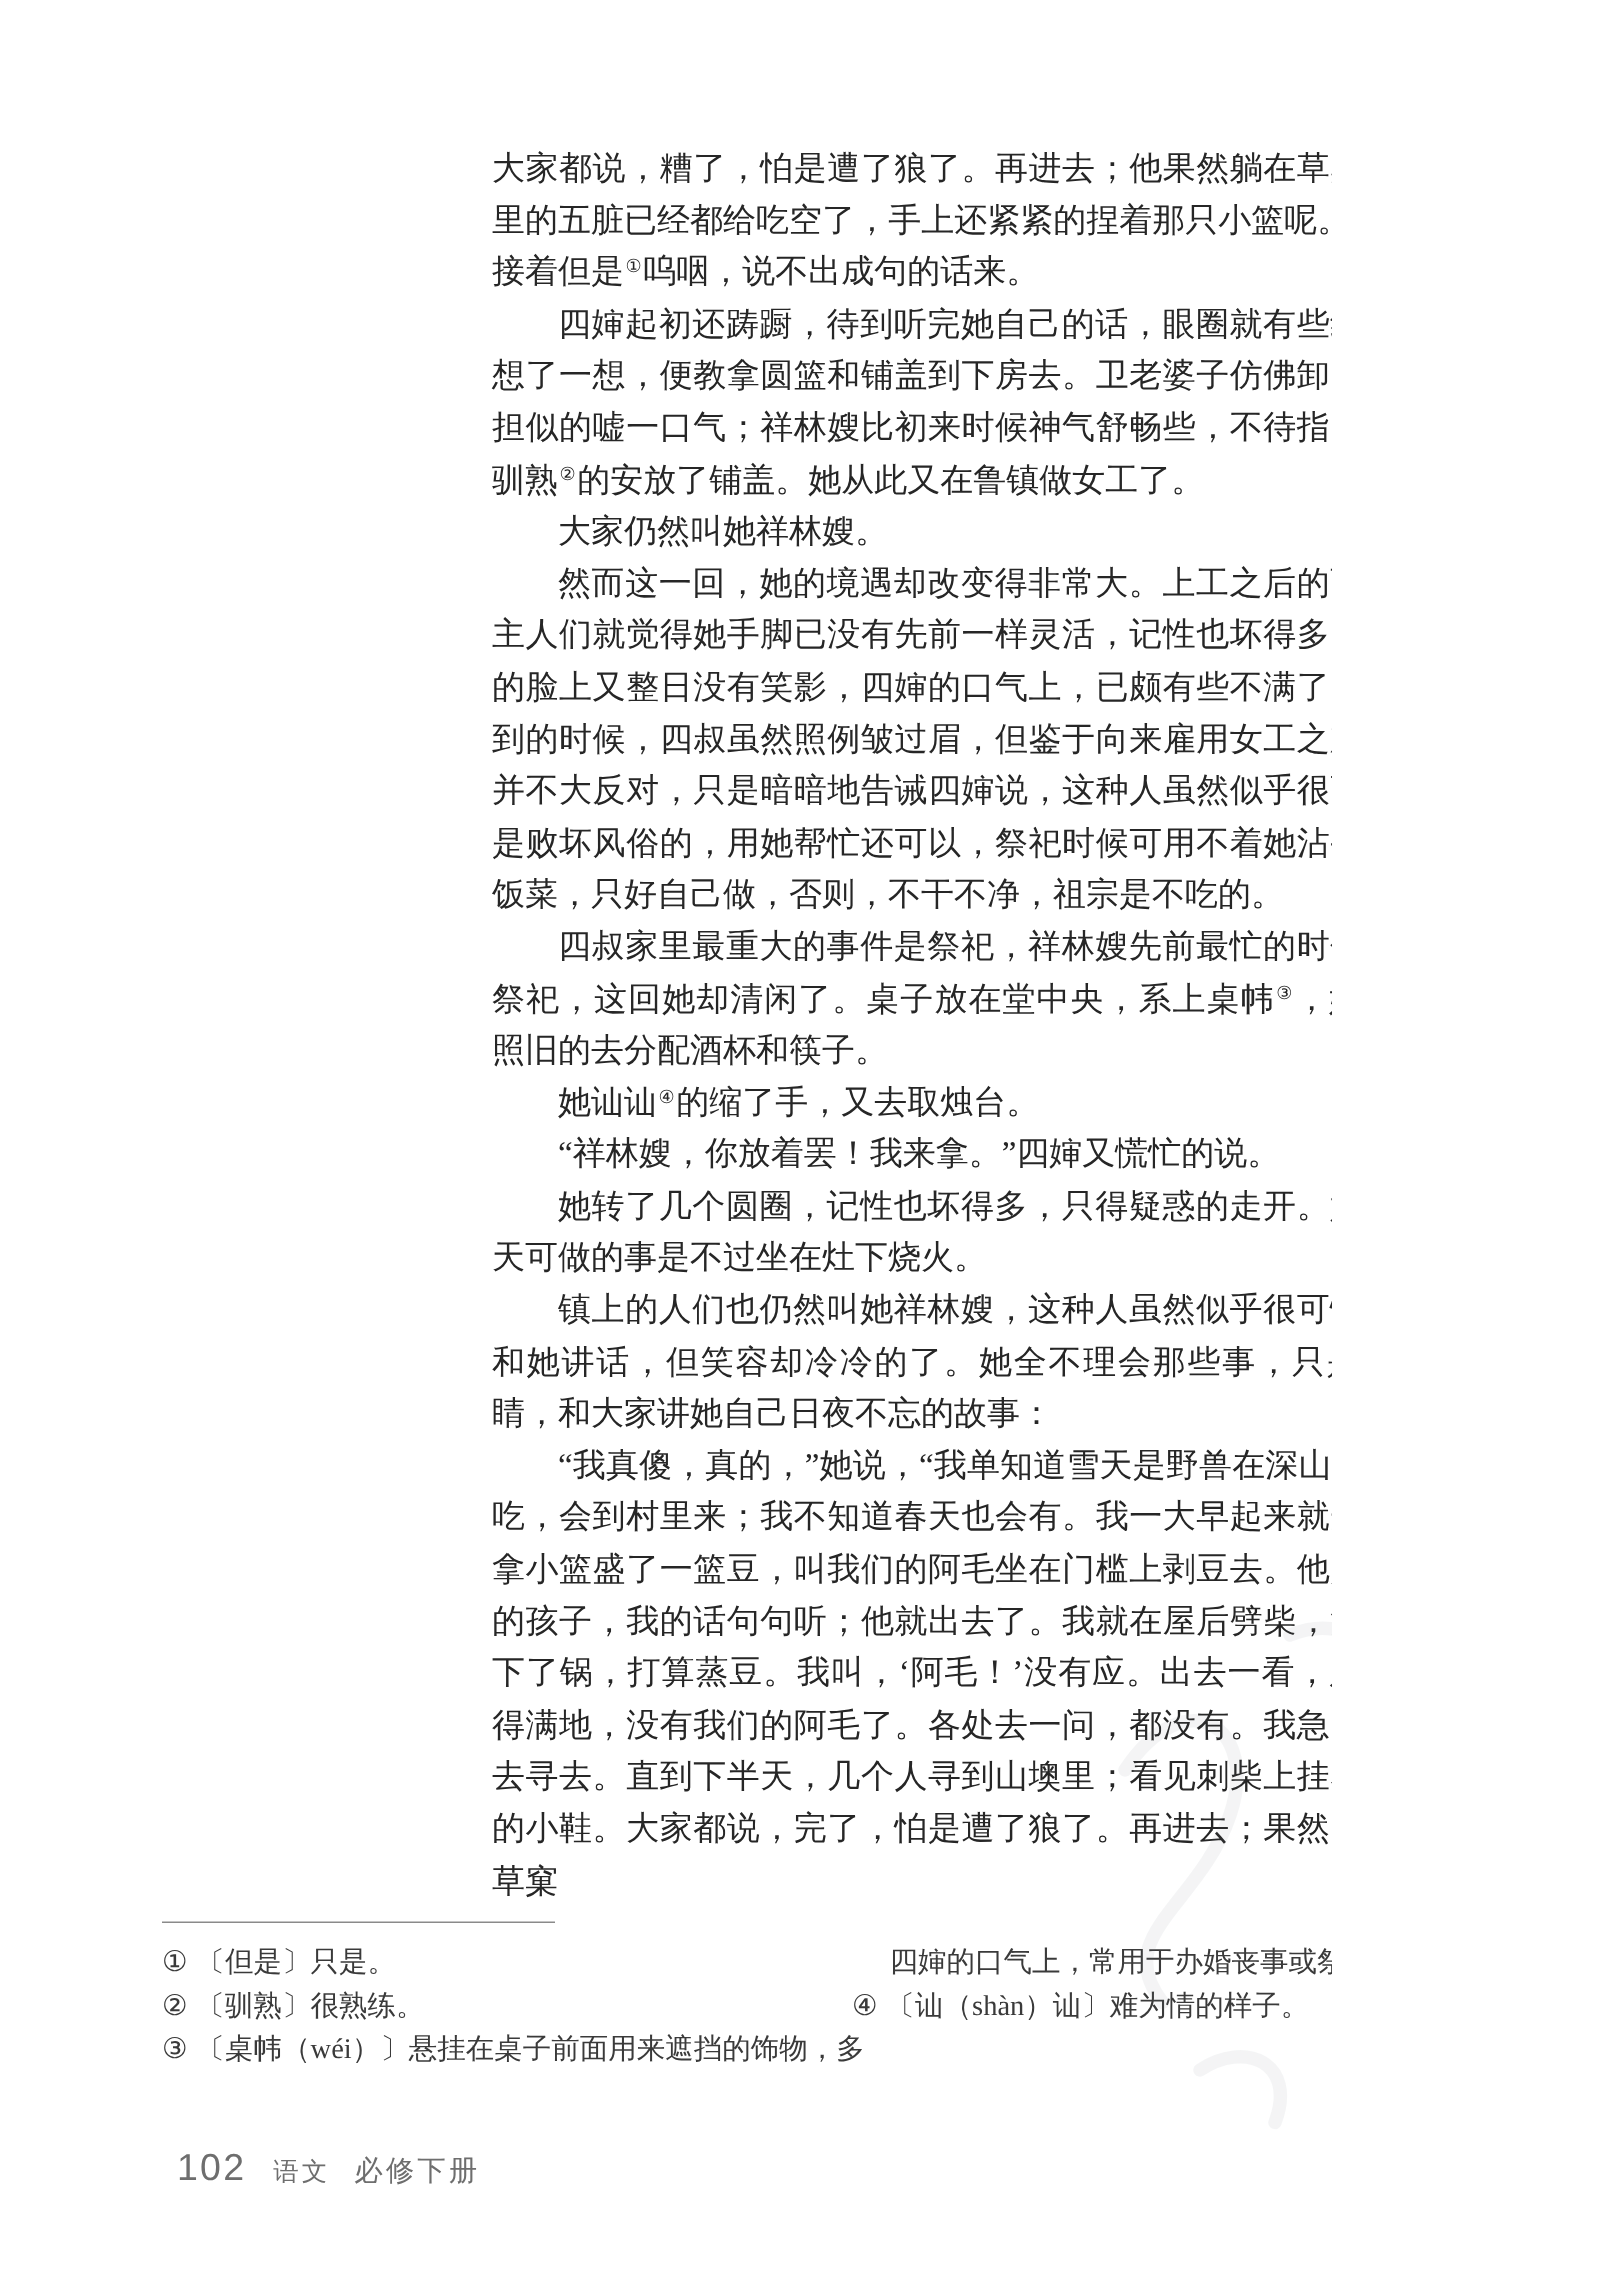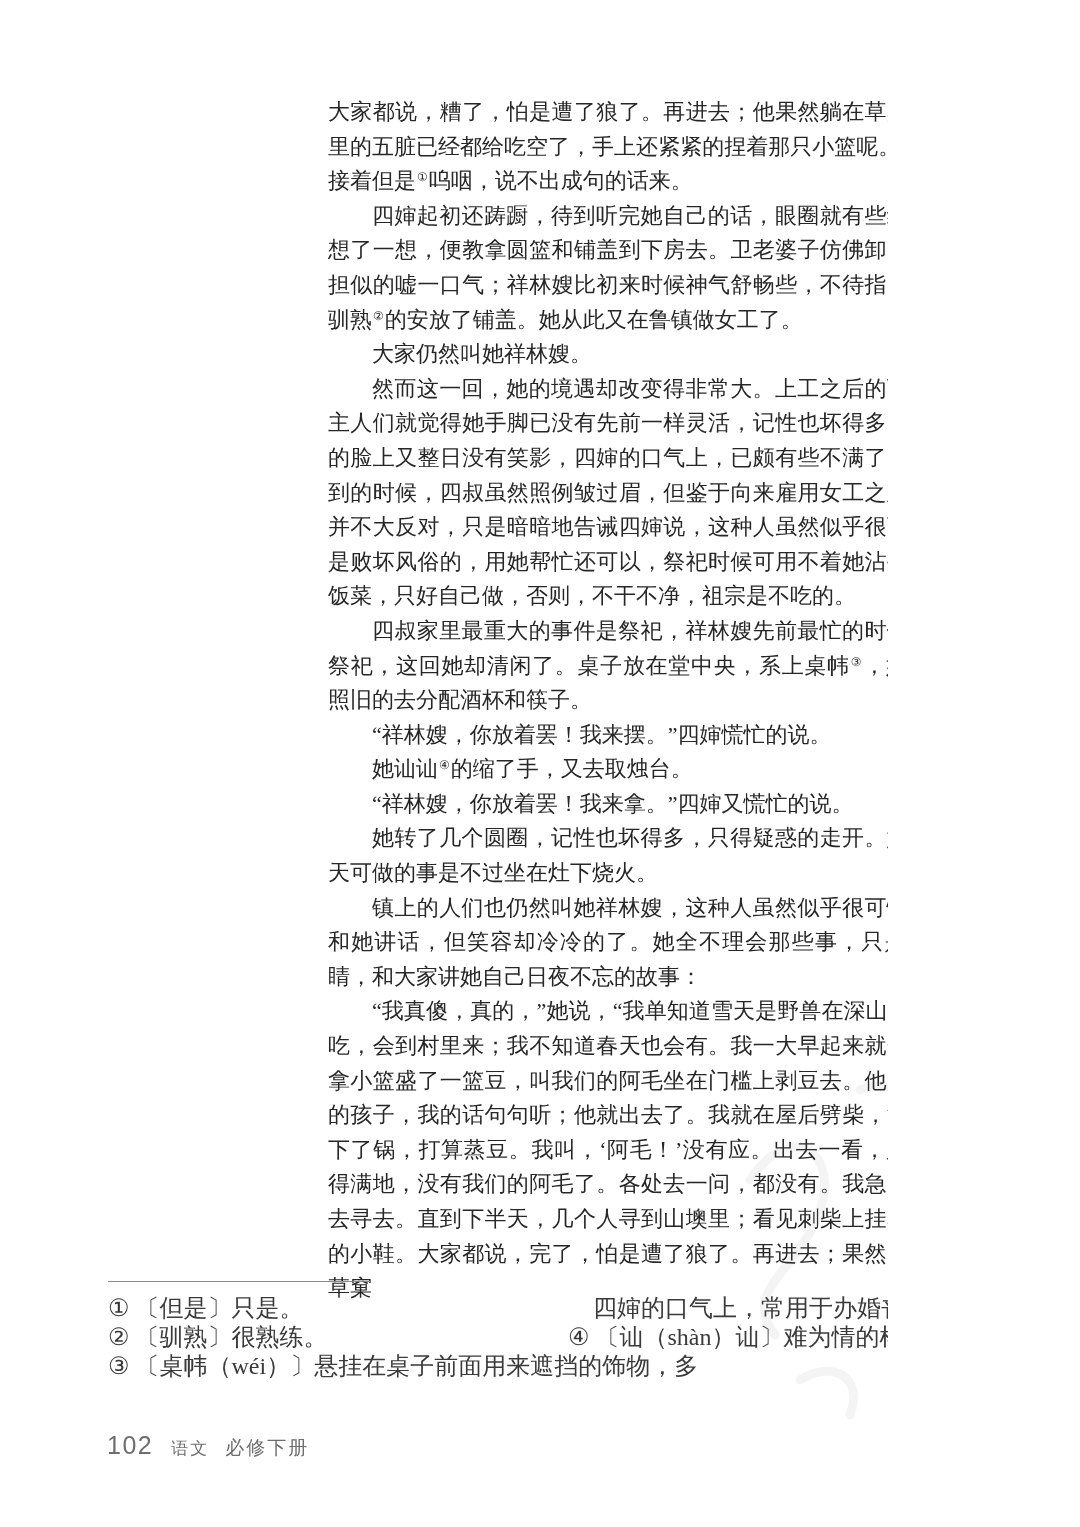--- a/index.html
+++ b/index.html
@@ -42,21 +42,21 @@
     left: 108px;
     top: 1281px;
     width: 262px;
     height: 0;
     border-top: 1px solid #8a8a8a;
   }
   
   .fn-col {
     position: absolute;
     top: 1294px;
-    font-size: 24px;
+    font-size: 19px;
     line-height: 29px;
     color: #3a3a3a;
     white-space: nowrap;
   }
   .fn-left  { left: 108px; }
   .fn-right { left: 568px; }
   .fn-line { margin: 0; }
   .fn-line.fn-cont { padding-left: 25px; }
   .fn-marker { margin-right: 6px; }
   
@@ -65,20 +65,21 @@
     left: 107px;
     top: 1431px;
     display: flex;
     align-items: baseline;
     color: #6e6e6e;
     font-family: "Liberation Sans", "DejaVu Sans", sans-serif;
   }
   .page-num {
     font-size: 25px;
     letter-spacing: 1.5px;
+    margin-left: 11px;
   }
   .subject { margin-left: 18px; font-size: 17px; letter-spacing: 2px; text-align: center; }
   .volume  { margin-left: 16px; font-size: 19px; letter-spacing: 2px; }
   
   .watermark {
     position: absolute;
     left: 680px;
     top: 1030px;
     width: 400px;
     height: 440px;
@@ -90,21 +91,20 @@
 <body>
 
 <div class="page">
 
   <div class="body-text">
       <div class="para">大家都说，糟了，怕是遭了狼了。再进去；他果然躺在草窠里，肚里的五脏已经都给吃空了，手上还紧紧的捏着那只小篮呢。……”她接着但是<sup class="fnref">①</sup>呜咽，说不出成句的话来。</div>
       <div class="para indent">四婶起初还踌蹰，待到听完她自己的话，眼圈就有些红了。她想了一想，便教拿圆篮和铺盖到下房去。卫老婆子仿佛卸了一肩重担似的嘘一口气；祥林嫂比初来时候神气舒畅些，不待指引，自己驯熟<sup class="fnref">②</sup>的安放了铺盖。她从此又在鲁镇做女工了。</div>
       <div class="para indent">大家仍然叫她祥林嫂。</div>
       <div class="para indent">然而这一回，她的境遇却改变得非常大。上工之后的两三天，主人们就觉得她手脚已没有先前一样灵活，记性也坏得多，死尸似的脸上又整日没有笑影，四婶的口气上，已颇有些不满了。当她初到的时候，四叔虽然照例皱过眉，但鉴于向来雇用女工之难，也就并不大反对，只是暗暗地告诫四婶说，这种人虽然似乎很可怜，但是败坏风俗的，用她帮忙还可以，祭祀时候可用不着她沾手，一切饭菜，只好自己做，否则，不干不净，祖宗是不吃的。</div>
       <div class="para indent">四叔家里最重大的事件是祭祀，祥林嫂先前最忙的时候也就是祭祀，这回她却清闲了。桌子放在堂中央，系上桌帏<sup class="fnref">③</sup>，她还记得照旧的去分配酒杯和筷子。</div>
-      <div class="para indent">“祥林嫂，你放着罢！我来摆。”四婶慌忙的说。</div>
       <div class="para indent">她讪讪<sup class="fnref">④</sup>的缩了手，又去取烛台。</div>
       <div class="para indent">“祥林嫂，你放着罢！我来拿。”四婶又慌忙的说。</div>
       <div class="para indent">她转了几个圆圈，记性也坏得多，只得疑惑的走开。她在这一天可做的事是不过坐在灶下烧火。</div>
       <div class="para indent">镇上的人们也仍然叫她祥林嫂，这种人虽然似乎很可怜；也还和她讲话，但笑容却冷冷的了。她全不理会那些事，只是直着眼睛，和大家讲她自己日夜不忘的故事：</div>
       <div class="para indent">“我真傻，真的，”她说，“我单知道雪天是野兽在深山里没有食吃，会到村里来；我不知道春天也会有。我一大早起来就开了门，拿小篮盛了一篮豆，叫我们的阿毛坐在门槛上剥豆去。他是很听话的孩子，我的话句句听；他就出去了。我就在屋后劈柴，淘米，米下了锅，打算蒸豆。我叫，‘阿毛！’没有应。出去一看，只见豆撒得满地，没有我们的阿毛了。各处去一问，都没有。我急了，央人去寻去。直到下半天，几个人寻到山墺里；看见刺柴上挂着一只他的小鞋。大家都说，完了，怕是遭了狼了。再进去；果然，他躺在草窠</div>
     </div>
 
   <div class="fn-sep"></div>
 
   <div class="fn-col fn-left">

